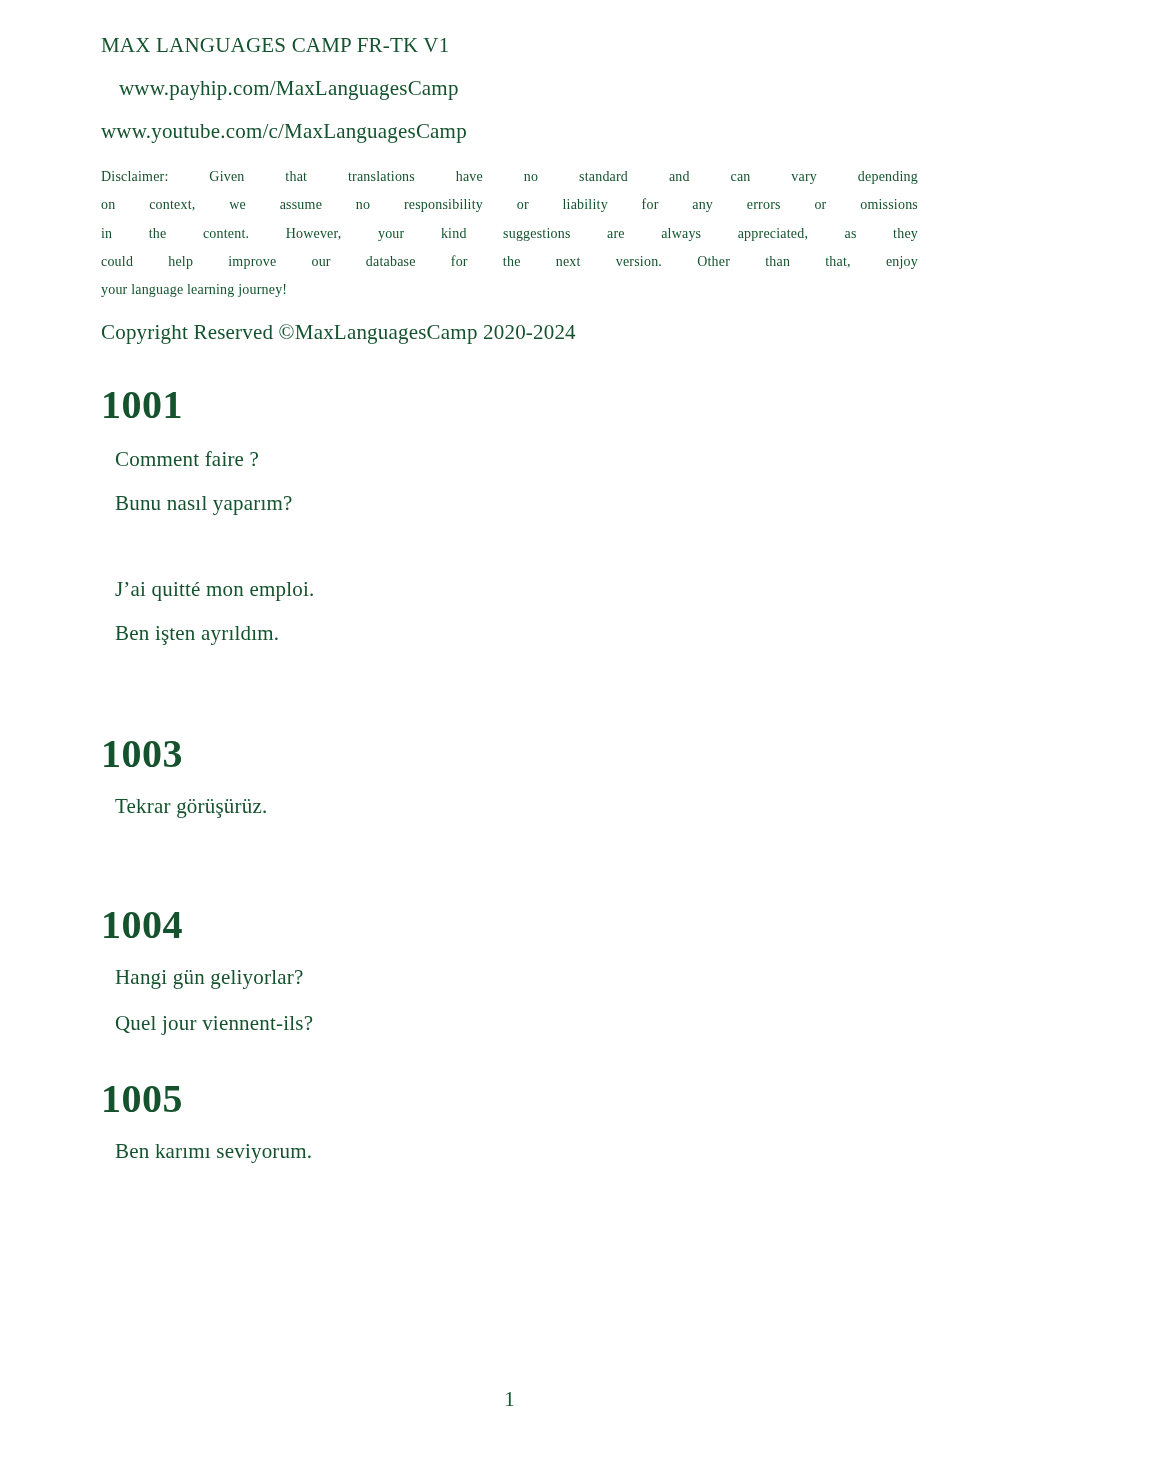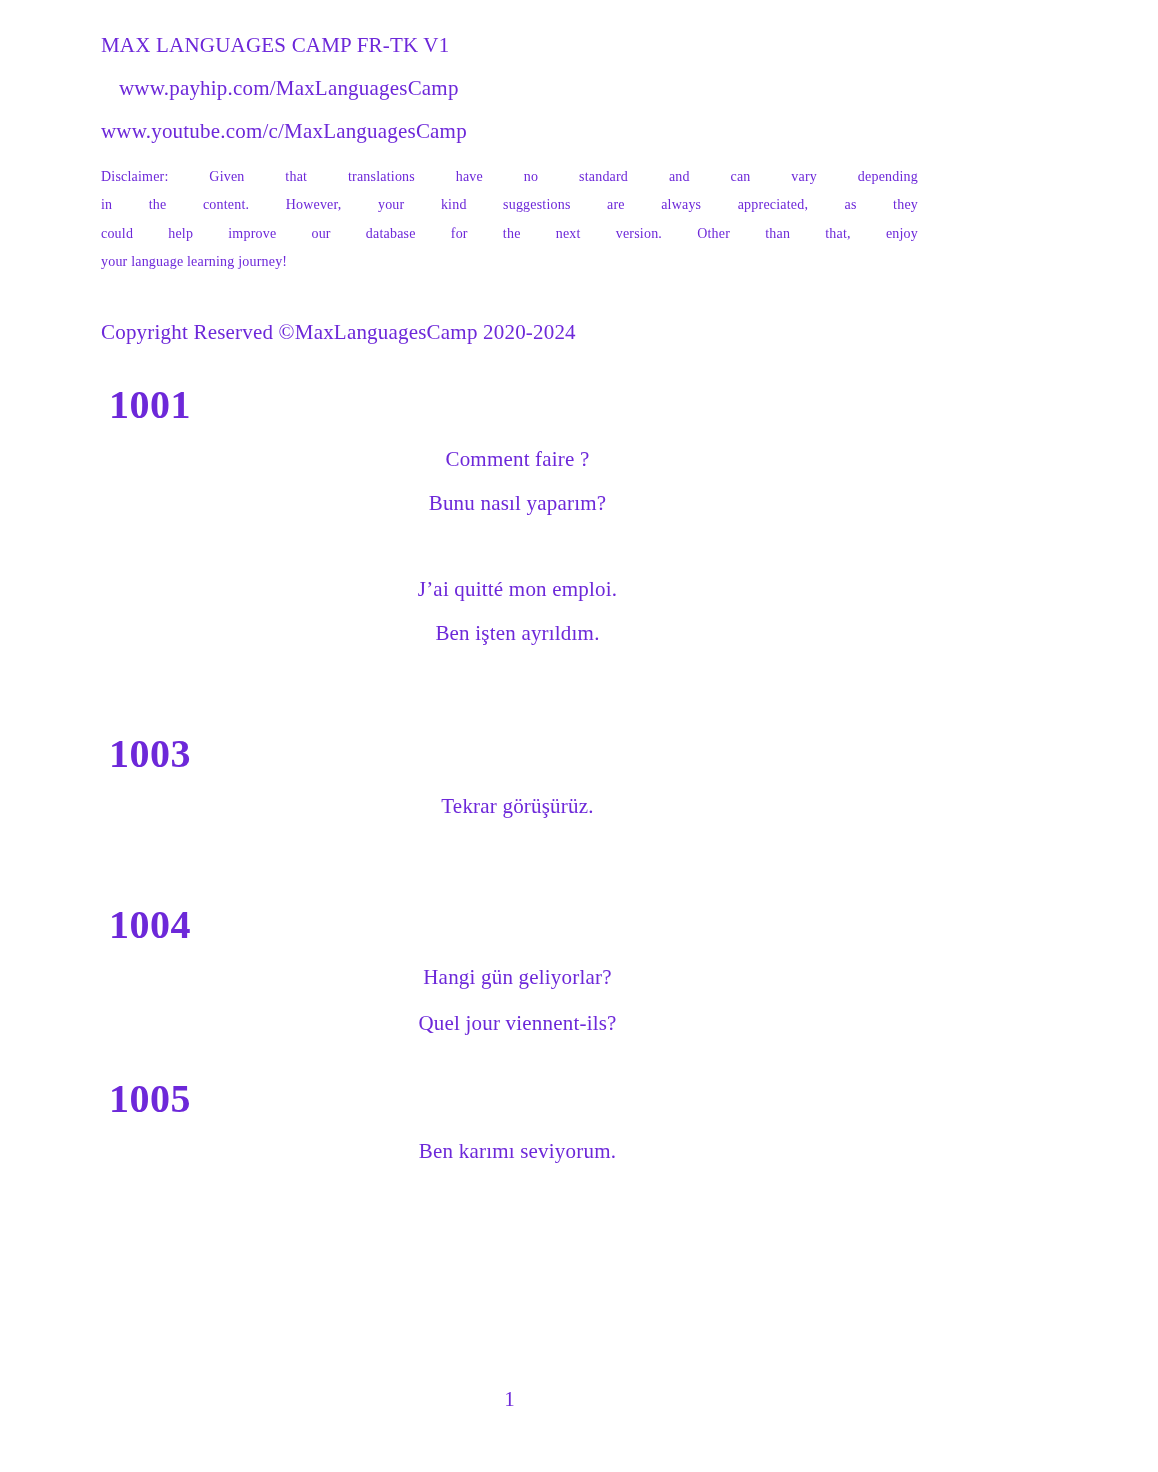--- a/index.html
+++ b/index.html
@@ -5,21 +5,21 @@
   html, body {
     margin: 0;
     padding: 0;
     background: #ffffff;
   }
   .page {
     position: relative;
     width: 1158px;
     height: 1472px;
     background: #ffffff;
-    color: #6d28d9;
+    color: #14532d;
     font-family: "Liberation Serif", "DejaVu Serif", serif;
     overflow: hidden;
   }
   .content {
     position: absolute;
     left: 101px;
     top: 0;
     width: 817px;
     height: 100%;
   }
@@ -40,37 +40,36 @@
     text-align: justify;
     text-align-last: justify;
   }
   .disclaimer .dline:last-child {
     text-align: right;
     text-align-last: left;
   }
   .copyright    { position: absolute; top: 318px; left: 0; }
   .phrase-section {
     position: absolute;
-    left: 8px;
+    left: 0;
     width: 817px;
   }
   .sec-num {
     margin: 0;
     font-size: 40px;
     line-height: 44px;
     font-weight: 700;
     letter-spacing: 0.5px;
   }
   .sec-line {
     margin: 14px;
     font-size: 21px;
     line-height: 28px;
     letter-spacing: 0.2px;
     white-space: nowrap;
-    text-align: center;
   }
   .sec-line.fr { margin-top: 18px; }
   .sec-line.tr { margin-top: 16px; }
   .page-number {
     position: absolute;
     top: 1385px;
     left: 0;
     width: 817px;
     text-align: center;
     font-size: 21px;
@@ -84,20 +83,21 @@
   <div class="content">
 
     <div class="txt doc-title">MAX LANGUAGES CAMP FR-TK V1</div>
 
     <div class="txt url-line-1">www.payhip.com/MaxLanguagesCamp</div>
 
     <div class="txt url-line-2">www.youtube.com/c/MaxLanguagesCamp</div>
 
     <div class="disclaimer">
       <div class="dline">Disclaimer: Given that translations have no standard and can vary depending</div>
+      <div class="dline">on context, we assume no responsibility or liability for any errors or omissions</div>
       <div class="dline">in the content. However, your kind suggestions are always appreciated, as they</div>
       <div class="dline">could help improve our database for the next version. Other than that, enjoy</div>
       <div class="dline">your language learning journey!</div>
     </div>
 
     <div class="txt copyright">Copyright Reserved ©MaxLanguagesCamp 2020-2024</div>
 
     <section class="phrase-section" style="top:383px">
       <h2 class="sec-num">1001</h2>
       <p class="sec-line fr">Comment faire ?</p>

